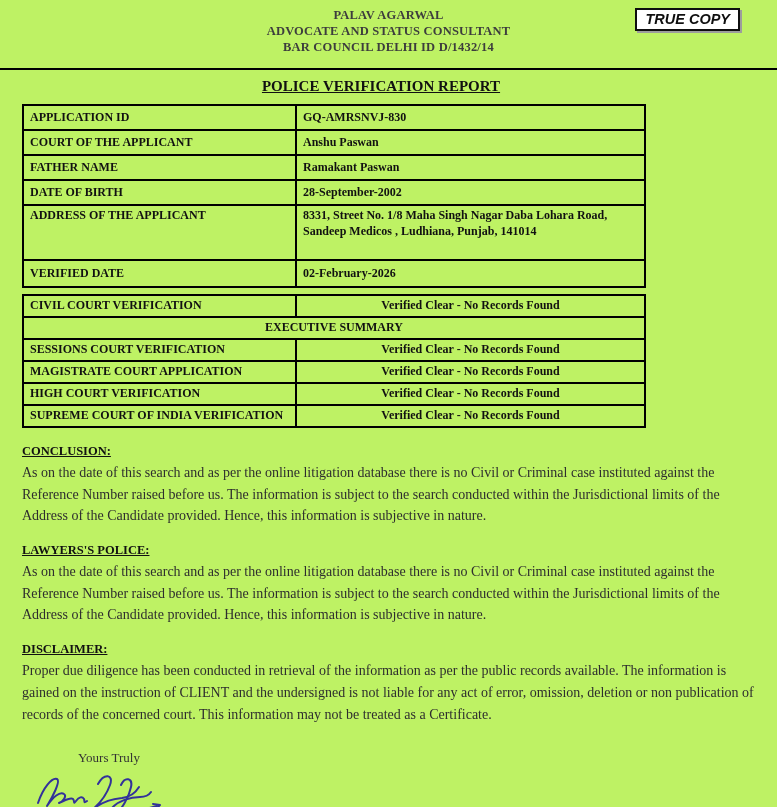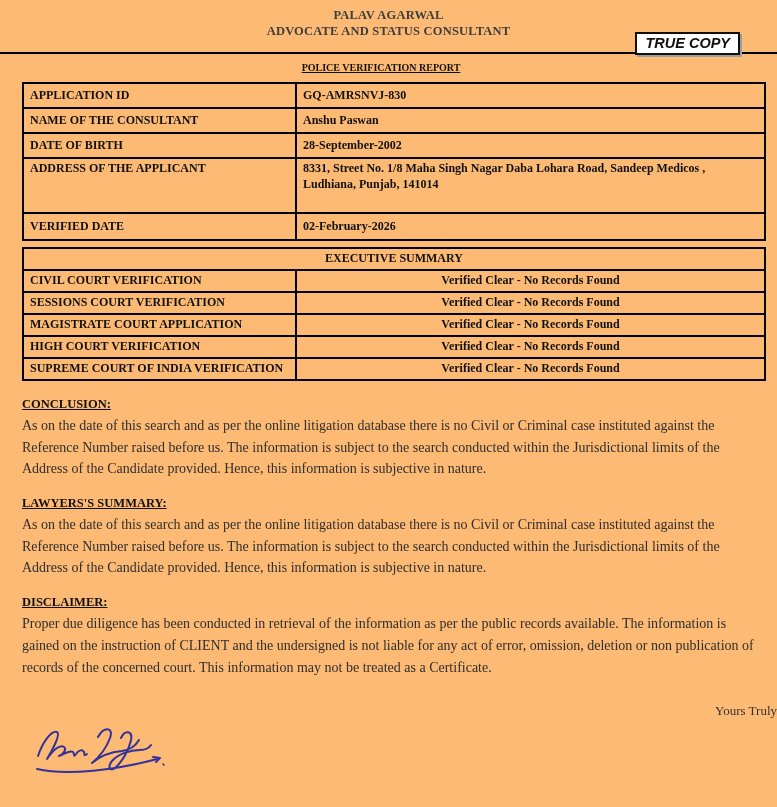--- a/index.html
+++ b/index.html
@@ -1,50 +1,49 @@
 <!DOCTYPE html>
 <html><head>
 <meta charset="utf-8">
 <style>
   html,body { margin:0; padding:0; background:#ffffff; }
   .page {
     position:relative;
     width:777px; height:807px;
-    background:#fdba74;
+    background:#bef264;
     font-family:"Liberation Serif", serif;
     color:#222222;
     overflow:hidden;
   }
   
   .letterhead { text-align:center; padding-top:7px; }
   .letterhead .lh-line {
     font-weight:bold; font-size:12.5px; line-height:16px;
     color:#3d3d3d; letter-spacing:0.2px;
   }
   .stamp {
     position:absolute; top:8px; right:37px;
     border:2px solid #0f0f0f; background:#ffffff;
     padding:1px 8px 2px 8px;
     font-family:"Liberation Sans", sans-serif;
     font-weight:bold; font-style:italic; font-size:14.5px; color:#0f0f0f;
     box-shadow:2px 2px 0 #9d9d9d;
-    margin-top:24px;
   }
   .rule {
     border:none; border-top:2px solid #000000;
     margin:13px 0 8px 0; width:100%;
   }
   .report-title {
-    text-align:center; font-weight:bold; font-size:10px;
+    text-align:center; font-weight:bold; font-size:15px;
     color:#111111; margin:0 15px 9px 0;
   }
   .report-title span { text-decoration:underline; }
   
   .tbl-wrap { margin:0 22px; }
-  table { border-collapse:collapse; width:744px; table-layout:fixed; }
+  table { border-collapse:collapse; width:624px; table-layout:fixed; }
   td {
     border:2px solid #000000;
     font-weight:bold; font-size:12px; color:#111111;
     padding:2px 6px; vertical-align:middle;
     overflow:hidden; line-height:1.3;
   }
   col.c-label { width:273px; }
   tr.r-std td   { height:19px; }
   tr.r-addr td  { height:49px; vertical-align:top; padding-top:2px; }
   tr.r-ps td    { height:30px; }
@@ -55,31 +54,32 @@
   
   .section { margin:16px 22px; }
   .section-heading {
     font-weight:bold; font-size:12.5px; color:#111111;
     text-decoration:underline; margin:13px 0 3px 0;
   }
   .section-body {
     font-size:14px; line-height:1.55; color:#2e2e2e; max-width:733px;
   }
   
-  .yours-truly { margin:25px 0 0 78px; font-size:13px; color:#333333;text-align:right; }
+  .yours-truly { margin:25px 0 0 78px; font-size:13px; color:#333333; }
   .signature-block { margin:4px 0 0 32px; height:52px; }
 </style>
 </head>
 <body>
 
 <div class="page">
 
   <div class="letterhead">
     <div class="lh-line">PALAV AGARWAL</div>
     <div class="lh-line">ADVOCATE AND STATUS CONSULTANT</div>
+    <div class="lh-line">BAR COUNCIL DELHI ID D/1432/14</div>
   </div>
   <div class="stamp">TRUE COPY</div>
 
   <hr class="rule">
 
   <div class="report-title">
     <span>POLICE VERIFICATION REPORT</span>
   </div>
 
   <div class="tbl-wrap">
@@ -87,22 +87,26 @@
       <colgroup>
           <col class="c-label">
           <col>
         </colgroup>
       <tbody>
           <tr class="r-std">
         <td>APPLICATION ID</td>
         <td>GQ-AMRSNVJ-830</td>
       </tr>
       <tr class="r-std">
-        <td>NAME OF THE CONSULTANT</td>
+        <td>COURT OF THE APPLICANT</td>
         <td>Anshu Paswan</td>
+      </tr>
+      <tr class="r-std">
+        <td>FATHER NAME</td>
+        <td>Ramakant Paswan</td>
       </tr>
       <tr class="r-std">
         <td>DATE OF BIRTH</td>
         <td>28-September-2002</td>
       </tr>
       <tr class="r-addr">
         <td>ADDRESS OF THE APPLICANT</td>
         <td style="">8331, Street No. 1/8 Maha Singh Nagar Daba Lohara Road, Sandeep Medicos , Ludhiana, Punjab, 141014</td>
       </tr>
       <tr class="r-date">
@@ -112,25 +116,25 @@
     </tbody>
       </table>
 
     <table class="summary-table">
       <colgroup>
           <col class="c-label">
           <col>
         </colgroup>
       <tbody>
           <tr>
-        <td colspan="2" class="th-center">EXECUTIVE SUMMARY</td>
+        <td>CIVIL COURT VERIFICATION</td>
+        <td class="val-center">Verified Clear - No Records Found</td>
       </tr>
       <tr>
-        <td>CIVIL COURT VERIFICATION</td>
-        <td class="val-center">Verified Clear - No Records Found</td>
+        <td colspan="2" class="th-center">EXECUTIVE SUMMARY</td>
       </tr>
       <tr>
         <td>SESSIONS COURT VERIFICATION</td>
         <td class="val-center">Verified Clear - No Records Found</td>
       </tr>
       <tr>
         <td>MAGISTRATE COURT APPLICATION</td>
         <td class="val-center">Verified Clear - No Records Found</td>
       </tr>
       <tr>
@@ -144,21 +148,21 @@
     </tbody>
       </table>
   </div>
 
   <div class="section">
     <div class="section-heading">CONCLUSION:</div>
     <div class="section-body">As on the date of this search and as per the online litigation database there is no Civil or Criminal case instituted against the Reference Number raised before us. The information is subject to the search conducted within the Jurisdictional limits of the Address of the Candidate provided. Hence, this information is subjective in nature.</div>
   </div>
 
   <div class="section">
-    <div class="section-heading">LAWYERS'S SUMMARY:</div>
+    <div class="section-heading">LAWYERS'S POLICE:</div>
     <div class="section-body">As on the date of this search and as per the online litigation database there is no Civil or Criminal case instituted against the Reference Number raised before us. The information is subject to the search conducted within the Jurisdictional limits of the Address of the Candidate provided. Hence, this information is subjective in nature.</div>
   </div>
 
   <div class="section">
     <div class="section-heading">DISCLAIMER:</div>
     <div class="section-body">Proper due diligence has been conducted in retrieval of the information as per the public records available. The information is gained on the instruction of CLIENT and the undersigned is not liable for any act of error, omission, deletion or non publication of records of the concerned court. This information may not be treated as a Certificate.</div>
   </div>
 
   <div class="yours-truly">Yours Truly</div>
 

